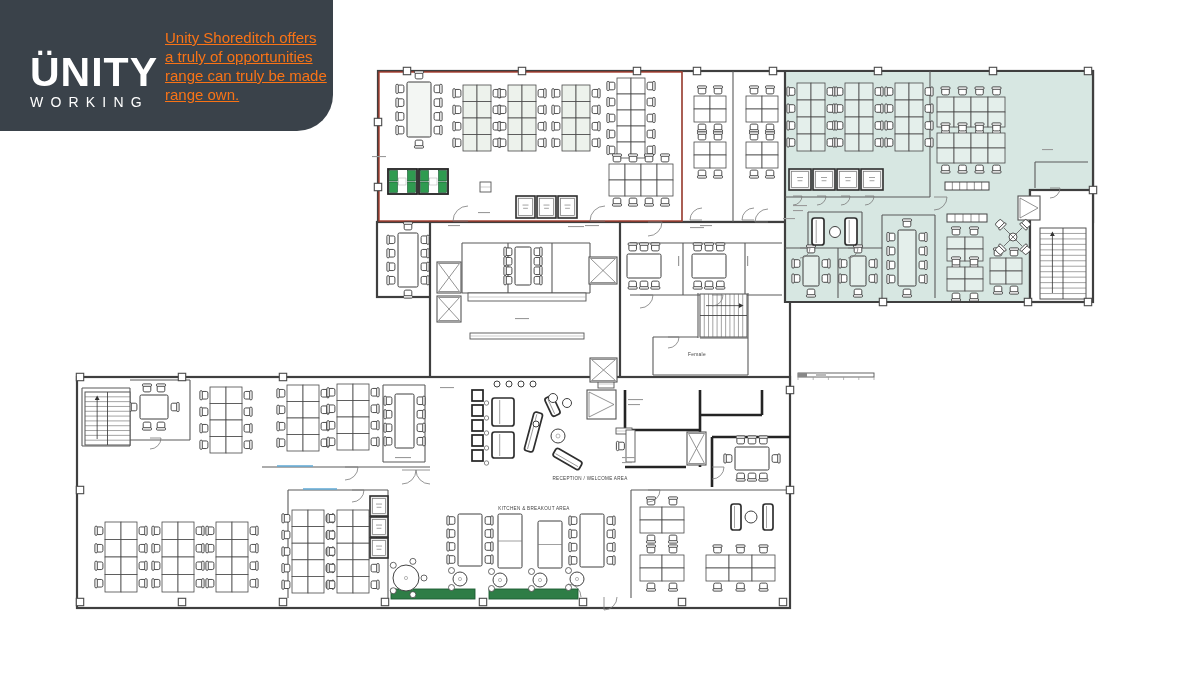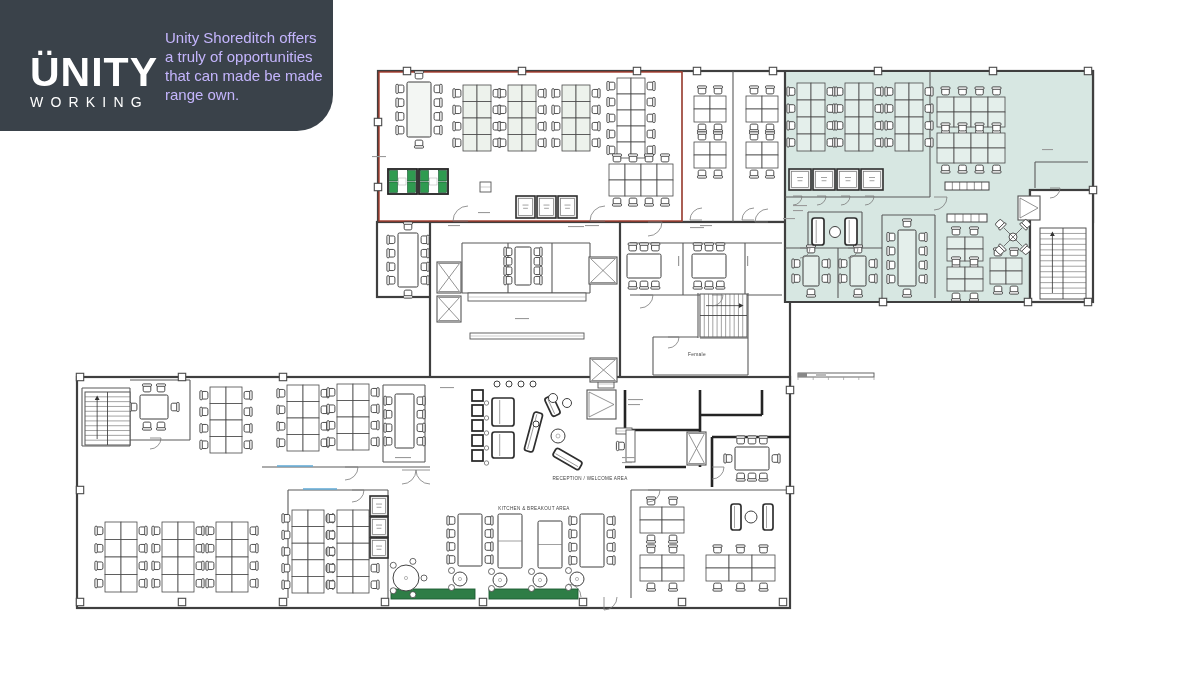--- a/index.html
+++ b/index.html
@@ -2032,20 +2032,20 @@
         <line x1="858.8" y1="377" x2="858.8" y2="380" stroke="#999" stroke-width="0.7"></line>
         <line x1="874" y1="377" x2="874" y2="380" stroke="#999" stroke-width="0.7"></line>
       </g>
     </svg>
 
   <div class="brand-card" style="background: rgb(58, 66, 74);">
     <div class="logo" style="color: rgb(255, 255, 255);">
       <div class="logo-top">ÜNITY</div>
       <div class="logo-bottom">WORKING</div>
     </div>
-    <div class="tagline" style="color: #c4b5fd;">
+    <div class="tagline" style="color: #f97316; text-decoration: underline;">
       <div>Unity Shoreditch offers</div>
       <div>a truly of opportunities</div>
-      <div>that can made be made</div>
+      <div>range can truly be made</div>
       <div>range own.</div>
     </div>
   </div>
 </div>
 
 </body></html>

